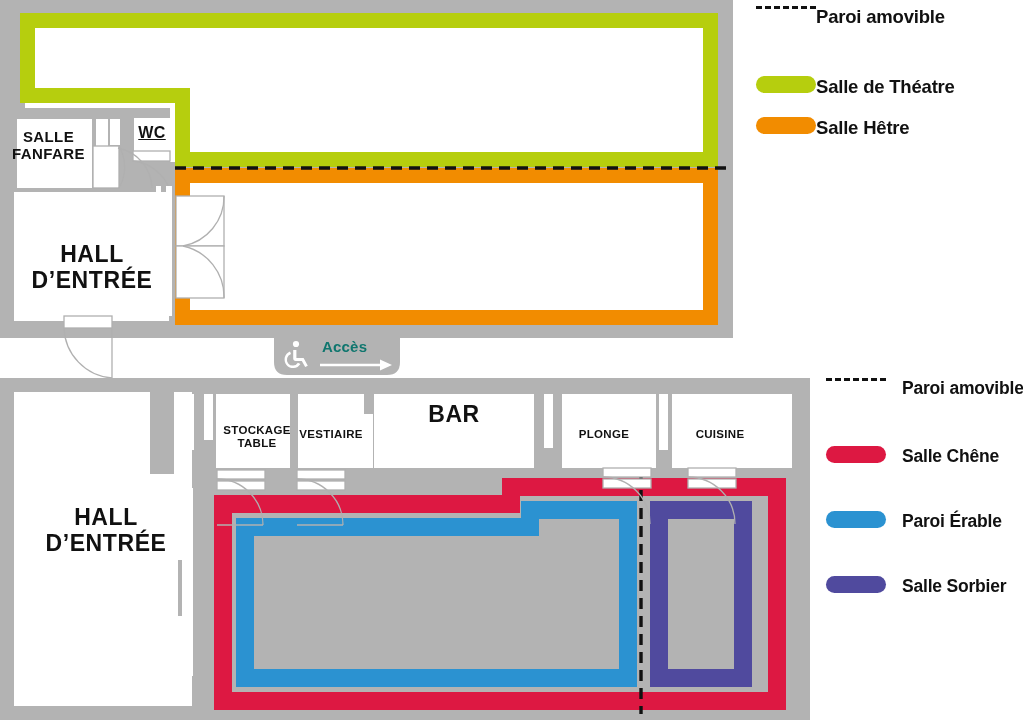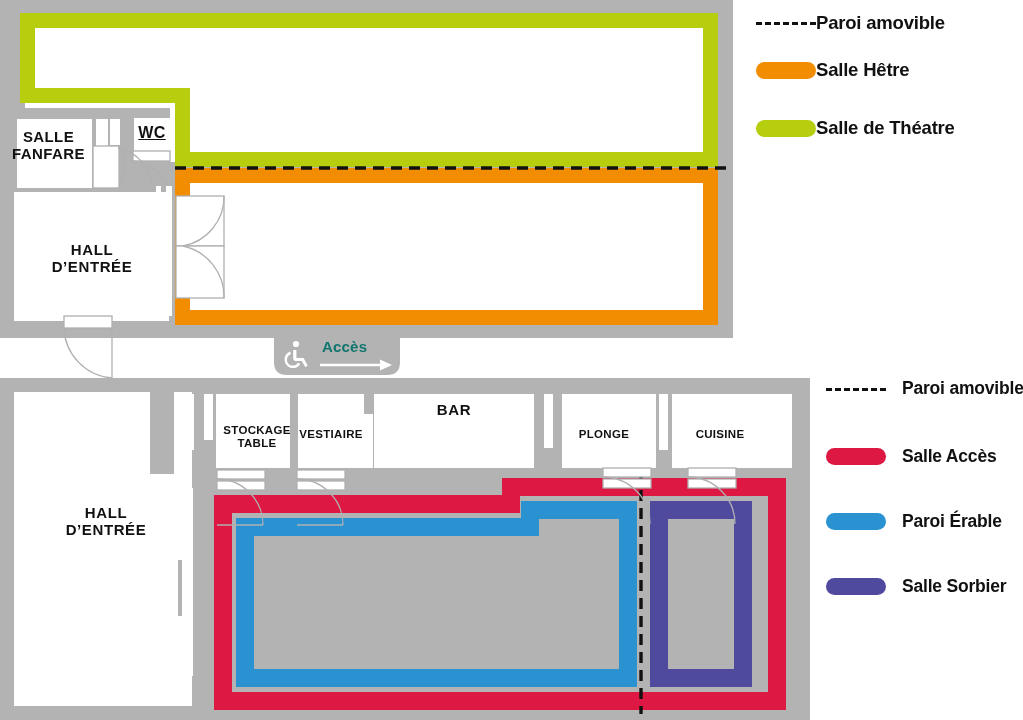--- a/index.html
+++ b/index.html
@@ -8,21 +8,21 @@
     width:1023px;height:720px;position:relative;overflow:hidden;
     font-family:"Liberation Sans","DejaVu Sans",sans-serif;
     color:#111111;
   }
   .stage{position:absolute;left:0;top:0;width:1023px;height:720px;}
   .svgwrap{position:absolute;left:0;top:0;width:1023px;height:720px;}
   svg{display:block;}
 
   
   .legend{position:absolute;}
-  .legend-row{display:flex;align-items:center;}
+  .legend-row{display:flex;}
   .swatch{border-radius:9px;flex:0 0 auto;}
   .legend-label{white-space:nowrap;}
 
   #legend-top{left:756px;top:6px;width:262px;}
   #legend-top .legend-row{margin-bottom:0;}
   #legend-top .legend-label{font-size:18.5px;font-weight:700;letter-spacing:-0.2px;}
   #legend-top .swatch{width:60px;height:17px;}
   #legend-top .dashrow{height:34px;}
   #legend-top .r2{margin-top:19px;}
   #legend-top .r3{margin-top:36px;}
@@ -38,21 +38,21 @@
   .dash-sample span{
     position:absolute;left:0;top:0;width:100%;height:0;
     border-top:3px dashed #111;
   }
 
   
   .room-label{
     position:absolute;text-align:center;font-weight:700;color:#111;
     line-height:1.12;white-space:pre-line;letter-spacing:0.2px;
   }
-  .lbl-lg{font-size:15px;letter-spacing:0.6px;}
+  .lbl-lg{font-size:23px;letter-spacing:0.6px;}
   .lbl-md{font-size:15px;letter-spacing:0.4px;}
   .lbl-sm{font-size:11.5px;letter-spacing:0.3px;}
   .lbl-wc{font-size:16px;letter-spacing:0.4px;}
 
   .acces-text{
     position:absolute;color:#0f766e;font-size:15px;font-weight:600;
     letter-spacing:0.2px;
   }
 </style>
 </head>
@@ -232,43 +232,43 @@
 
   <div class="legend" id="legend-top">
 
     <div class="legend-row dashrow">
       <div class="dash-sample">
           <span></span>
         </div>
       <div class="legend-label">Paroi amovible</div>
     </div>
 
+    <div class="legend-row r3">
+      <div class="swatch" style="background:#b6ce0e;"></div>
+      <div class="legend-label">Salle de Théatre</div>
+    </div>
+
     <div class="legend-row r2">
       <div class="swatch" style="background:#f28c00;"></div>
       <div class="legend-label">Salle Hêtre</div>
-    </div>
-
-    <div class="legend-row r3">
-      <div class="swatch" style="background:#b6ce0e;"></div>
-      <div class="legend-label">Salle de Théatre</div>
     </div>
   </div>
 
   <div class="legend" id="legend-bottom">
 
     <div class="legend-row">
       <div class="dash-sample">
           <span></span>
         </div>
       <div class="legend-label">Paroi amovible</div>
     </div>
 
     <div class="legend-row r2">
       <div class="swatch" style="background:#dd1842;"></div>
-      <div class="legend-label">Salle Accès</div>
+      <div class="legend-label">Salle Chêne</div>
     </div>
 
     <div class="legend-row r3">
       <div class="swatch" style="background:#2b92d1;"></div>
       <div class="legend-label">Paroi Érable</div>
     </div>
 
     <div class="legend-row r4">
       <div class="swatch" style="background:#504a9e;"></div>
       <div class="legend-label">Salle Sorbier</div>

